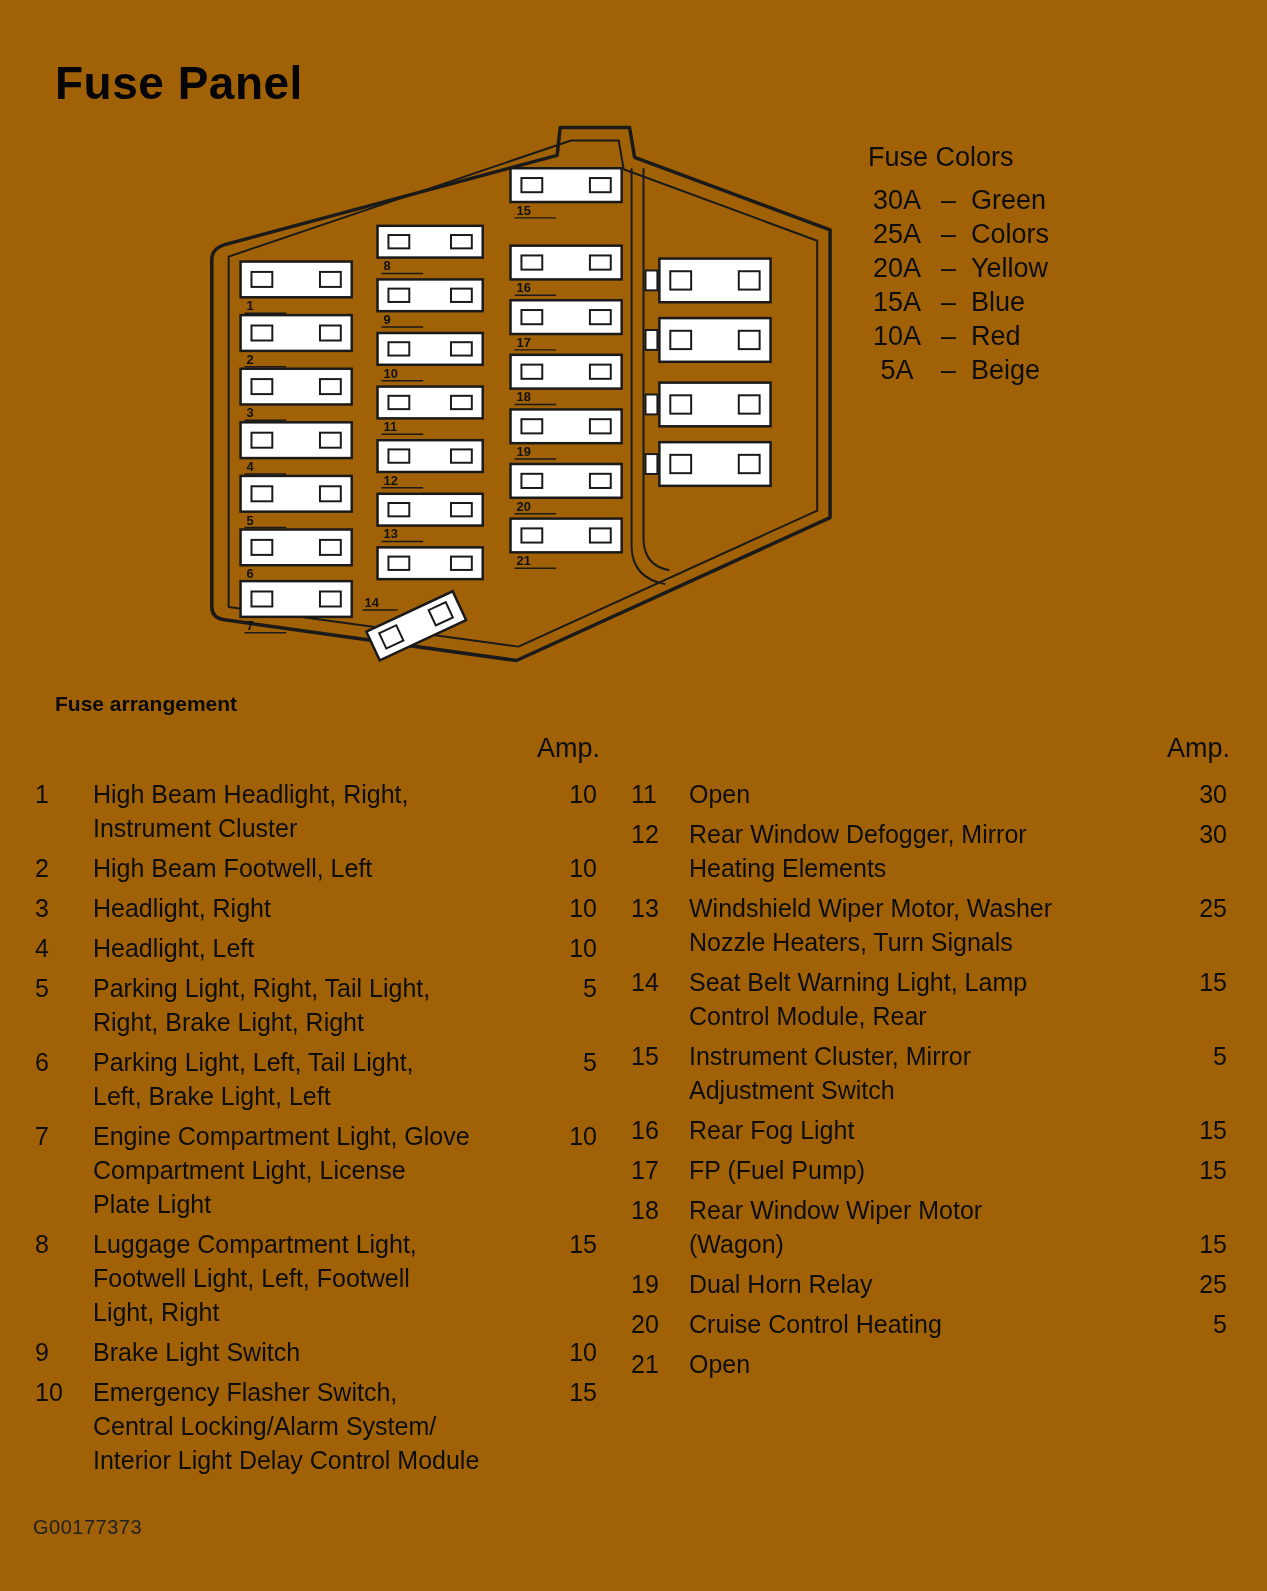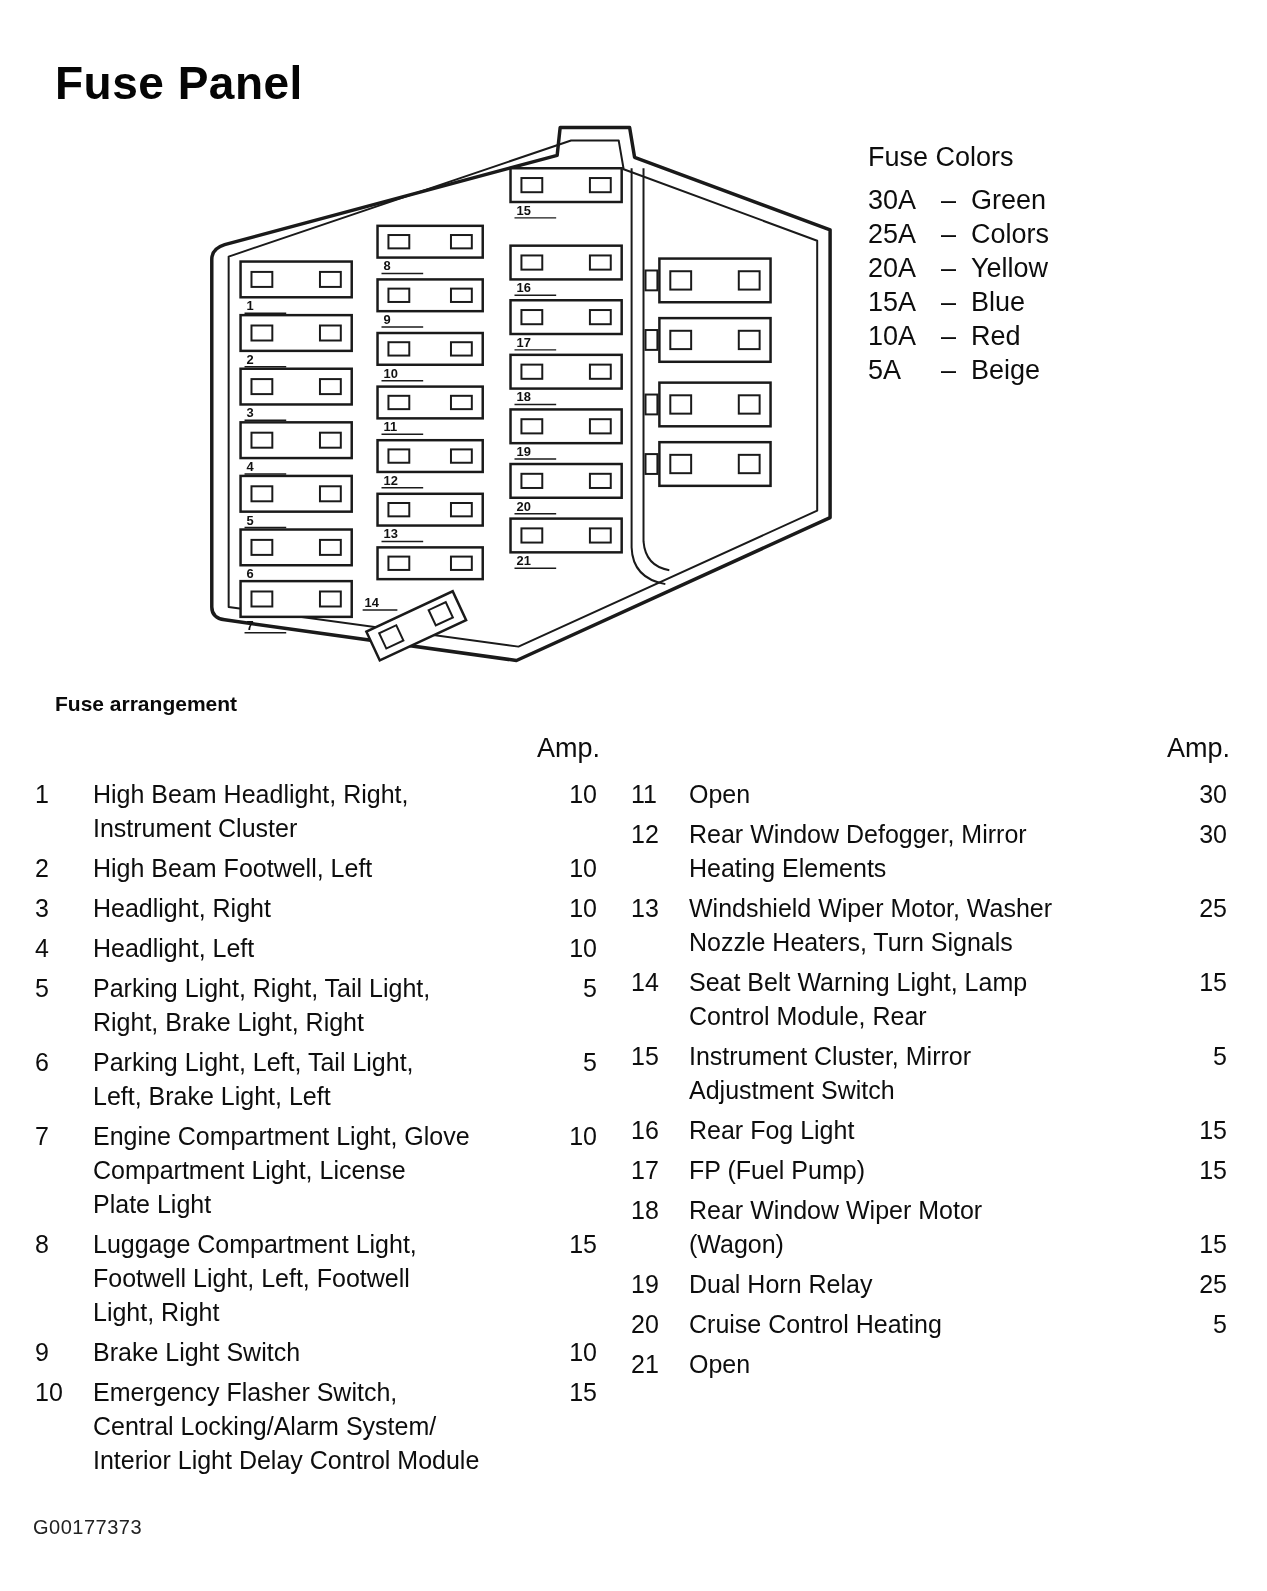--- a/index.html
+++ b/index.html
@@ -1,35 +1,35 @@
 <!DOCTYPE html>
 <html><head>
 <meta charset="utf-8">
 <style>
   html,body{margin:0;padding:0;background:#e8e8e8;}
   .page{
     position:relative;
     width:1267px;height:1591px;
-    background:#ffffff;
+    background:#a16207;
     font-family:"Liberation Sans","DejaVu Sans",sans-serif;
     color:#111;
     overflow:hidden;
     margin:0 auto;
   }
   .title{
     position:absolute;left:55px;top:56px;margin:0;
     font-size:46px;font-weight:bold;color:#050505;letter-spacing:0.5px;
   }
   .diagram-svg{position:absolute;left:183px;top:124px;}
   svg text{font-family:"Liberation Sans","DejaVu Sans",sans-serif;}
 
   .legend{position:absolute;left:868px;top:140px;width:360px;font-size:27px;line-height:34px;color:#0d0d0d;}
   .legend-title{margin-bottom:9px;}
   .legend-row{display:flex;}
-  .legend-amp{width:58px;text-align:left;flex:none;}
+  .legend-amp{width:58px;text-align:center;flex:none;}
   .legend-dash{margin:0 15px;flex:none;}
 
   .arr-title{position:absolute;left:55px;top:692px;margin:0;font-size:21px;font-weight:bold;color:#0a0a0a;}
 
   .arr-table{
     position:absolute;left:35px;top:731px;width:1195px;
     display:flex;gap:34px;
     font-size:25px;line-height:34px;color:#0d0d0d;
   }
   .tcol{display:flex;flex-direction:column;}

